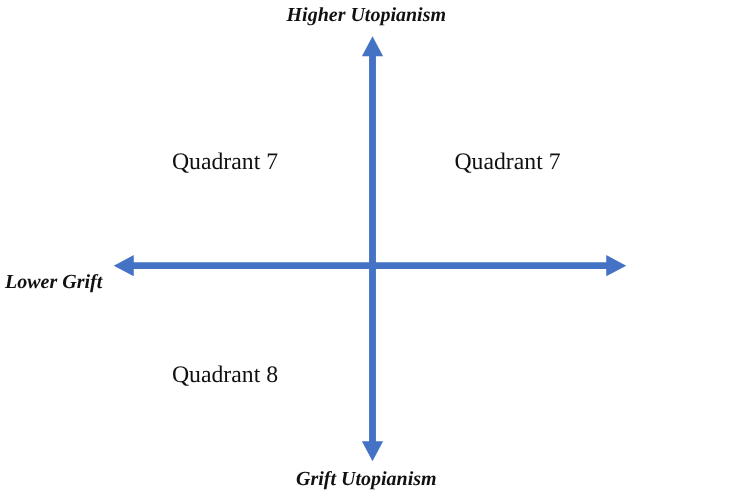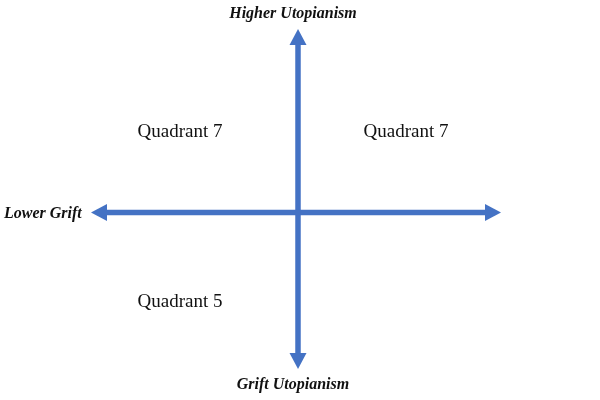--- a/index.html
+++ b/index.html
@@ -67,23 +67,23 @@
     <polygon class="axis-head" points="298,29 289.5,45 306.5,45" fill="#4472C4"></polygon>
     <polygon class="axis-head" points="298,369 289.5,353 306.5,353" fill="#4472C4"></polygon>
     <polygon class="axis-head" points="91,212.5 107,204 107,221" fill="#4472C4"></polygon>
     <polygon class="axis-head" points="501,212.5 485,204 485,221" fill="#4472C4"></polygon>
   </svg>
 
   <div class="axis-label center-x" style="left:293px; top:5px;">Higher Utopianism</div>
 
   <div class="axis-label center-x" style="left:293px; top:376px;">Grift Utopianism</div>
 
-  <div class="axis-label" style="left:4px; top:205px;text-align:right;">Lower Grift</div>
+  <div class="axis-label" style="left:4px; top:218px;text-align:right;">Lower Grift</div>
 
 
   <div class="quadrant-label" style="left:180px; top:130px;">Quadrant 7</div>
 
   <div class="quadrant-label" style="left:406px; top:130px;">Quadrant 7</div>
 
-  <div class="quadrant-label" style="left:180px; top:300px;">Quadrant 5</div>
+  <div class="quadrant-label" style="left:180px; top:300px;">Quadrant 8</div>
 
 
 </div>
 
 </body></html>

